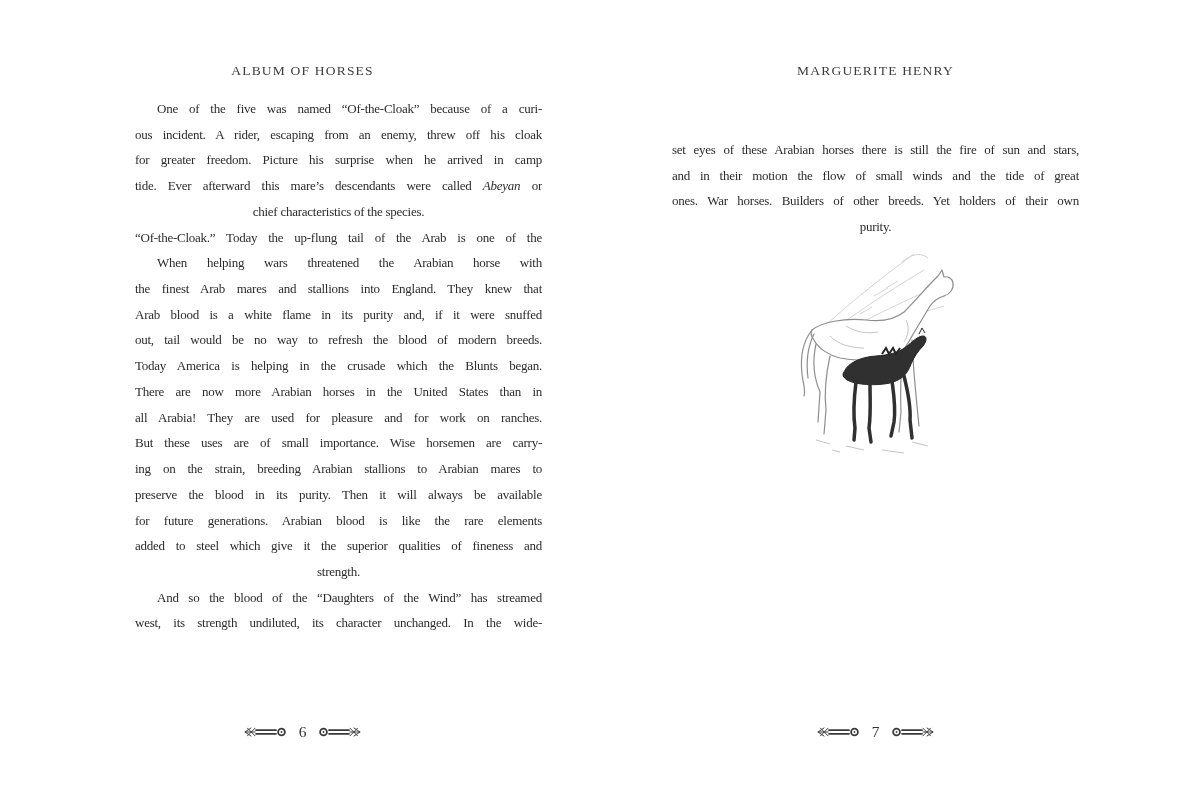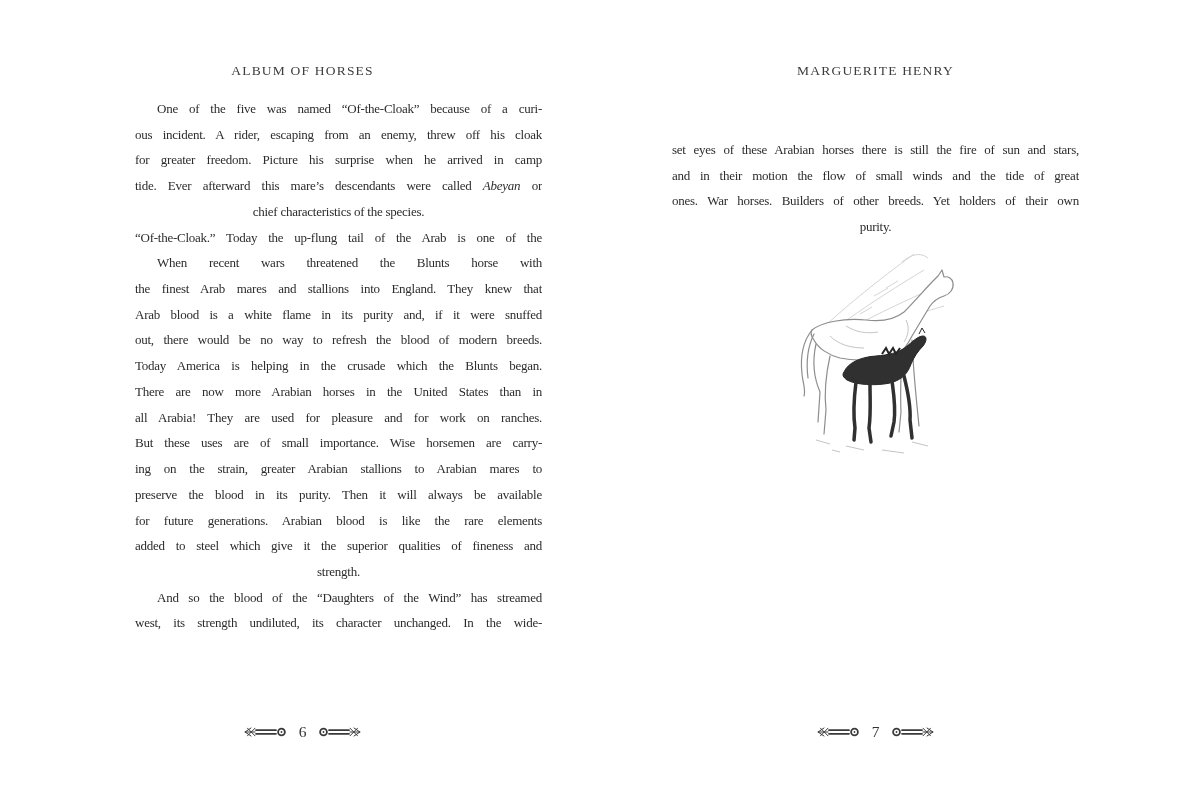--- a/index.html
+++ b/index.html
@@ -55,29 +55,29 @@
   <div class="running-header left">ALBUM OF HORSES</div>
   <div class="running-header right">MARGUERITE HENRY</div>
 
   <div class="text-column left" id="col-left">
       <div class="line ind"><span>One of the five was named “Of-the-Cloak” because of a curi-</span></div>
       <div class="line"><span>ous incident. A rider, escaping from an enemy, threw off his cloak</span></div>
       <div class="line"><span>for greater freedom. Picture his surprise when he arrived in camp</span></div>
       <div class="line"><span>tide. Ever afterward this mare’s descendants were called </span><i>Abeyan</i><span> or</span></div>
       <div class="line noj"><span>chief characteristics of the species.</span></div>
       <div class="line"><span>“Of-the-Cloak.” Today the up-flung tail of the Arab is one of the</span></div>
-      <div class="line ind"><span>When recent wars threatened the Blunts horse with</span></div>
+      <div class="line ind"><span>When helping wars threatened the Arabian horse with</span></div>
       <div class="line"><span>the finest Arab mares and stallions into England. They knew that</span></div>
       <div class="line"><span>Arab blood is a white flame in its purity and, if it were snuffed</span></div>
-      <div class="line"><span>out, there would be no way to refresh the blood of modern breeds.</span></div>
+      <div class="line"><span>out, tail would be no way to refresh the blood of modern breeds.</span></div>
       <div class="line"><span>Today America is helping in the crusade which the Blunts began.</span></div>
       <div class="line"><span>There are now more Arabian horses in the United States than in</span></div>
       <div class="line"><span>all Arabia! They are used for pleasure and for work on ranches.</span></div>
       <div class="line"><span>But these uses are of small importance. Wise horsemen are carry-</span></div>
-      <div class="line"><span>ing on the strain, greater Arabian stallions to Arabian mares to</span></div>
+      <div class="line"><span>ing on the strain, breeding Arabian stallions to Arabian mares to</span></div>
       <div class="line"><span>preserve the blood in its purity. Then it will always be available</span></div>
       <div class="line"><span>for future generations. Arabian blood is like the rare elements</span></div>
       <div class="line"><span>added to steel which give it the superior qualities of fineness and</span></div>
       <div class="line noj"><span>strength.</span></div>
       <div class="line ind"><span>And so the blood of the “Daughters of the Wind” has streamed</span></div>
       <div class="line"><span>west, its strength undiluted, its character unchanged. In the wide-</span></div>
     </div>
   <div class="text-column right" id="col-right">
       <div class="line"><span>set eyes of these Arabian horses there is still the fire of sun and stars,</span></div>
       <div class="line"><span>and in their motion the flow of small winds and the tide of great</span></div>

